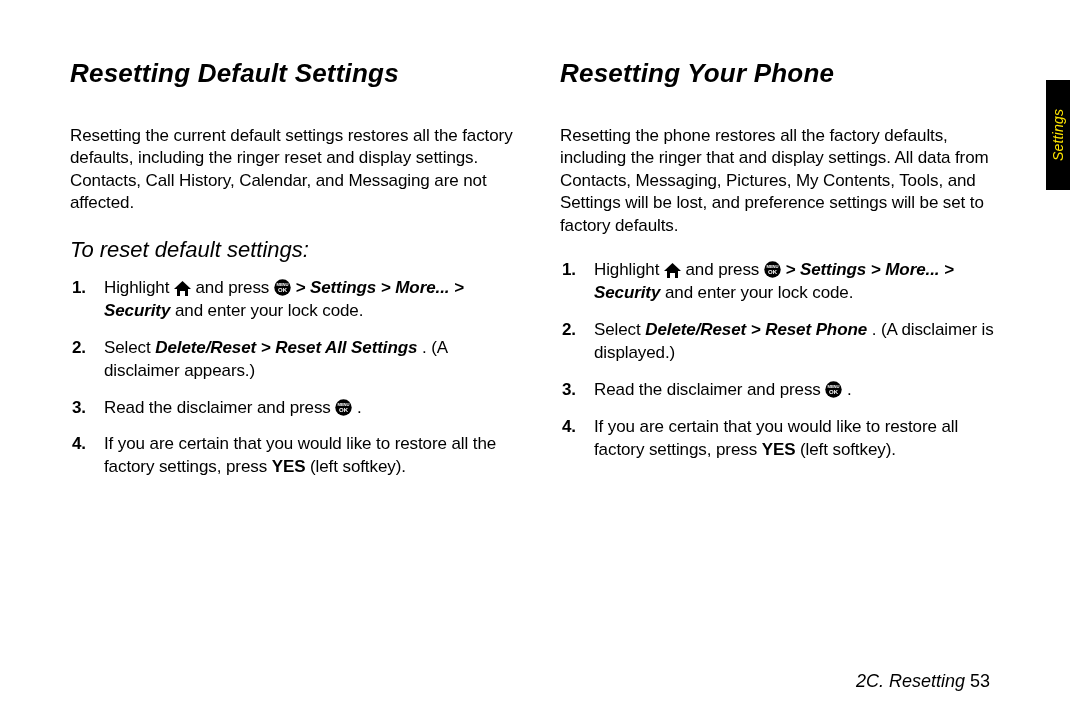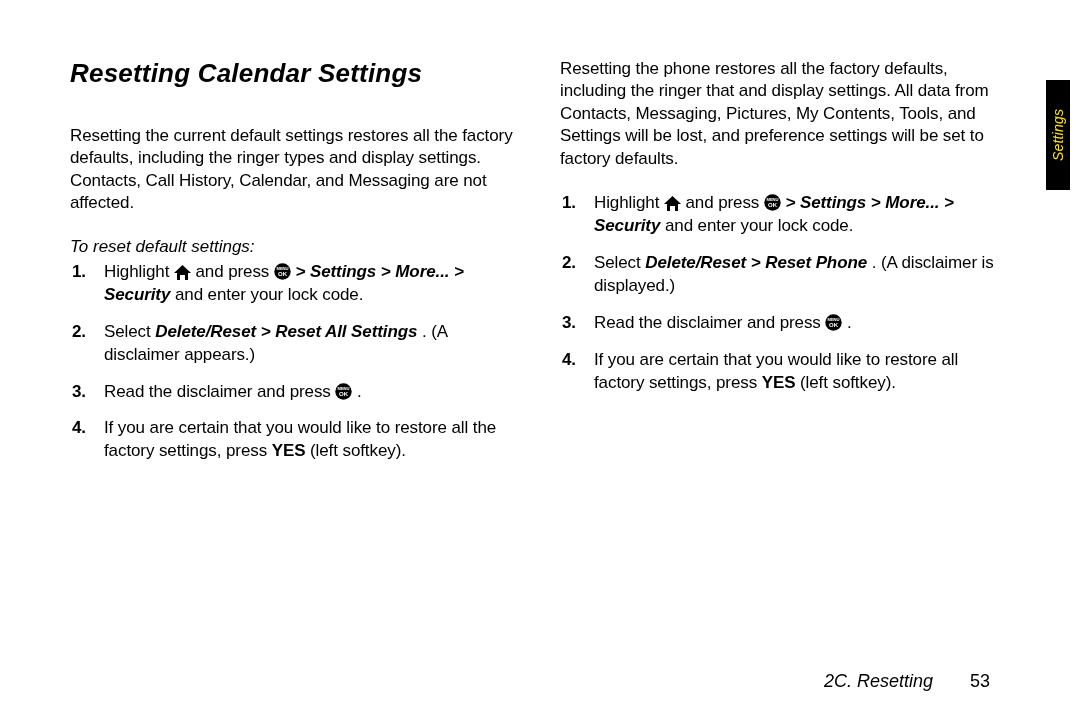--- a/index.html
+++ b/index.html
@@ -4,45 +4,45 @@
 <style>
   * { box-sizing: border-box; margin: 0; padding: 0; }
   html, body { width: 1080px; height: 720px; background: #fff; font-family: Arial, Helvetica, sans-serif; color: #000; }
   .page { position: relative; width: 1080px; height: 720px; padding: 58px 70px 30px 70px; }
   .tab { position: absolute; right: 10px; top: 80px; width: 24px; height: 110px; background: #000; display: flex; align-items: center; justify-content: center; }
   .tab span { transform: rotate(-90deg); color: #ffe600; font-style: italic; font-size: 14px; letter-spacing: 0.2px; white-space: nowrap; }
   .cols { display: flex; gap: 40px; }
   .col { flex: 1 1 0; }
   h2 { font-style: italic; font-weight: 700; font-size: 26px; letter-spacing: 0.2px; margin-bottom: 36px; }
   p.intro { font-size: 17px; line-height: 1.32; margin-bottom: 22px; letter-spacing: -0.1px; }
-  p.sub { font-style: italic; font-size: 17px; margin-bottom: 4px; }
+  p.sub { font-style: italic; font-size: 22px; margin-bottom: 14px; }
   ol { list-style: none; counter-reset: step; padding-left: 28px; }
   ol li { counter-increment: step; position: relative; font-size: 17px; line-height: 1.35; margin-bottom: 14px; padding-left: 6px; letter-spacing: -0.1px; }
   ol li::before { content: counter(step) "."; position: absolute; left: -26px; font-weight: 700; }
   .bi { font-weight: 700; font-style: italic; }
   .b { font-weight: 700; }
   .footer { position: absolute; bottom: 28px; right: 90px; font-style: italic; font-size: 18px; }
-  .footer .pn { font-style: normal; margin-left: 32px; }
+  .footer .pn { font-style: normal; }
   .ico { display: inline-block; vertical-align: -3px; }
   .ico-home svg, .ico-ok svg { display: block; }
 </style>
 </head>
 <body>
 
 <div class="page">
 
   <div class="tab">
     <span>Settings</span>
   </div>
 
   <div class="cols">
 
     <div class="col">
-      <h2>Resetting Calendar Settings</h2>
-      <p class="intro">Resetting the current default settings restores all the factory defaults, including the ringer types and display settings. Contacts, Call History, Calendar, and Messaging are not affected.</p>
+      <h2>Resetting Default Settings</h2>
+      <p class="intro">Resetting the current default settings restores all the factory defaults, including the ringer reset and display settings. Contacts, Call History, Calendar, and Messaging are not affected.</p>
       <p class="sub">To reset default settings:</p>
       <ol>
         <li>
           <span>Highlight </span>
           <span class="ico ico-home">
             <svg width="17" height="15" viewBox="0 0 17 15">
                 <path d="M8.5 0 L17 8 H14 V15 H11 V10 H6 V15 H3 V8 H0 Z" fill="#000"></path>
               </svg>
           </span>
           <span> and press </span>
@@ -74,20 +74,21 @@
         </li>
         <li>
           <span>If you are certain that you would like to restore all the factory settings, press </span>
           <span class="b">YES</span>
           <span> (left softkey).</span>
         </li>
       </ol>
     </div>
 
     <div class="col">
+      <h2>Resetting Your Phone</h2>
       <p class="intro">Resetting the phone restores all the factory defaults, including the ringer that and display settings. All data from Contacts, Messaging, Pictures, My Contents, Tools, and Settings will be lost, and preference settings will be set to factory defaults.</p>
       <ol>
         <li>
           <span>Highlight </span>
           <span class="ico ico-home">
             <svg width="17" height="15" viewBox="0 0 17 15">
                 <path d="M8.5 0 L17 8 H14 V15 H11 V10 H6 V15 H3 V8 H0 Z" fill="#000"></path>
               </svg>
           </span>
           <span> and press </span>

